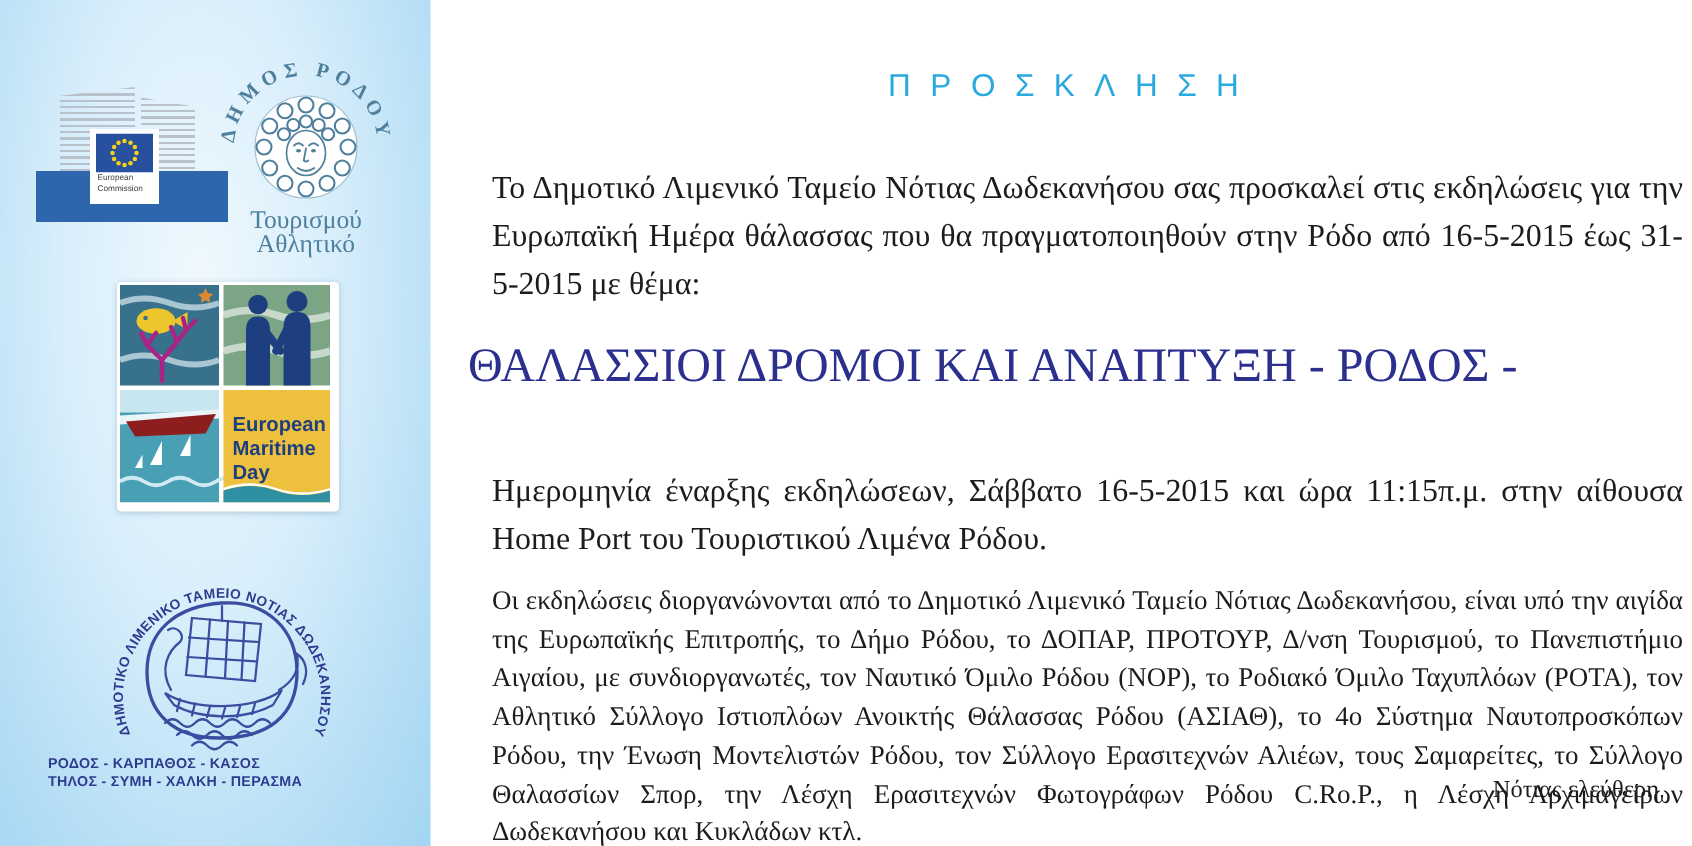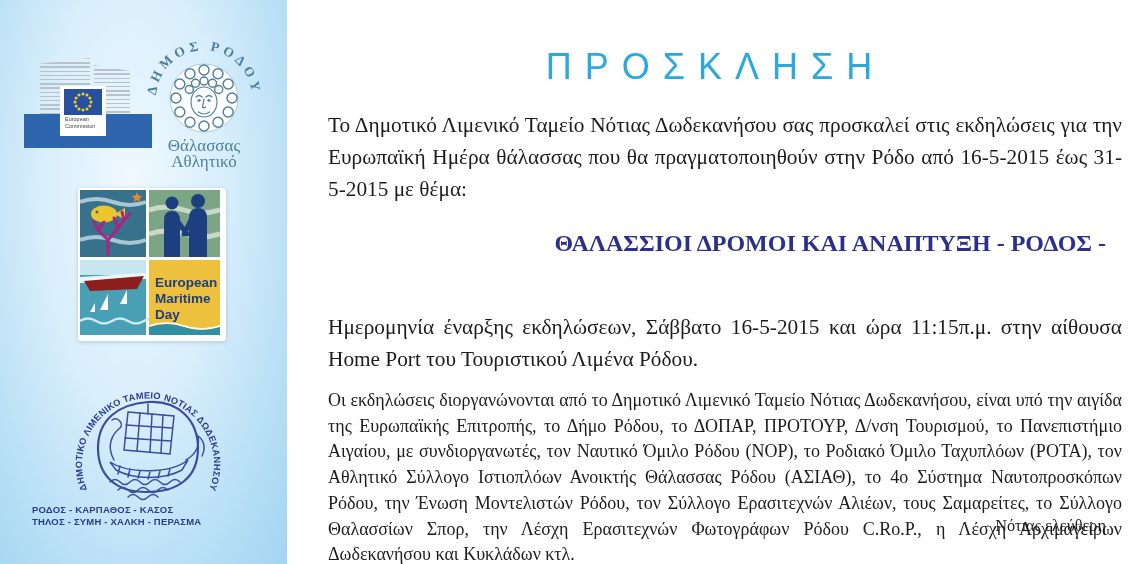--- a/index.html
+++ b/index.html
@@ -31,27 +31,27 @@
   
   .logo-port{left:56px;top:370px;width:184px;height:160px;text-align:center;}
   .port-islands{position:absolute;left:-24px;top:134px;width:232px;
     font-family:"Liberation Sans","DejaVu Sans",sans-serif;
     font-size:9.5px;font-weight:bold;line-height:12px;color:#2e3b8e;letter-spacing:.2px;text-align:left;}
   
   .main{position:absolute;left:312px;top:0;width:794px;height:564px;color:#1c1c1c;}
   .title{
     position:absolute;left:0;top:46px;width:794px;text-align:center;
     font-family:"Liberation Sans","DejaVu Sans",sans-serif;
-    font-size:36px;font-weight:400;letter-spacing:13px;text-indent:13px;color:#29a9e0;
+    font-size:21px;font-weight:400;letter-spacing:13px;text-indent:13px;color:#29a9e0;
   }
   .para{position:absolute;left:16px;width:794px;text-align:justify;font-size:21.3px;line-height:32px;}
   .p-intro{top:109px;}
   .theme{
-    position:absolute;left:0;top:225px;width:794px;text-align:right;
-    font-size:24px;font-weight:bold;line-height:36px;color:#2b2f8e;
+    position:absolute;left:0;top:225px;width:794px;text-align:left;
+    font-size:32px;font-weight:normal;line-height:36px;color:#2b2f8e;
   }
   .p-schedule{top:311px;}
   .p-organizers{top:388px;font-size:18px;line-height:25.7px;}
   .admission{position:absolute;left:0;top:516px;width:794px;text-align:right;font-size:16.3px;}
   svg text{font-family:"Liberation Sans","DejaVu Sans",sans-serif;}
   svg .serif-arc{font-family:"Liberation Serif","DejaVu Serif",serif;}
 </style>
 </head>
 <body>
 
@@ -118,21 +118,21 @@
       <g fill="none" stroke="#4e7f9c" stroke-width="1.2" stroke-linecap="round">
         <path d="M50,57 Q53,54 56,57"></path>
           <path d="M60,57 Q63,54 66,57"></path>
         <path d="M58,59 L56.5,67 Q58,68.5 59.5,67"></path>
         <path d="M52.5,72 Q58,76 63.5,72"></path>
       </g>
       <ellipse cx="53" cy="60.5" rx="1.7" ry="1.2" fill="#4e7f9c"></ellipse>
       <ellipse cx="63" cy="60.5" rx="1.7" ry="1.2" fill="#4e7f9c"></ellipse>
     </svg>
     <div class="dimos-dept">
-      <div>Θάλασσας</div>
+      <div>Τουρισμού</div>
       <div>Αθλητικό</div>
     </div>
   </div>
 
   <div class="logo-block logo-emd">
     <svg width="140" height="145" viewBox="0 0 140 145">
 
       <g>
         <rect x="0" y="0" width="66" height="67" fill="#38718b"></rect>
         <path d="M0,12 Q16,6 33,12 T66,12" stroke="#cfe4ea" stroke-width="4" fill="none" opacity=".75"></path>

